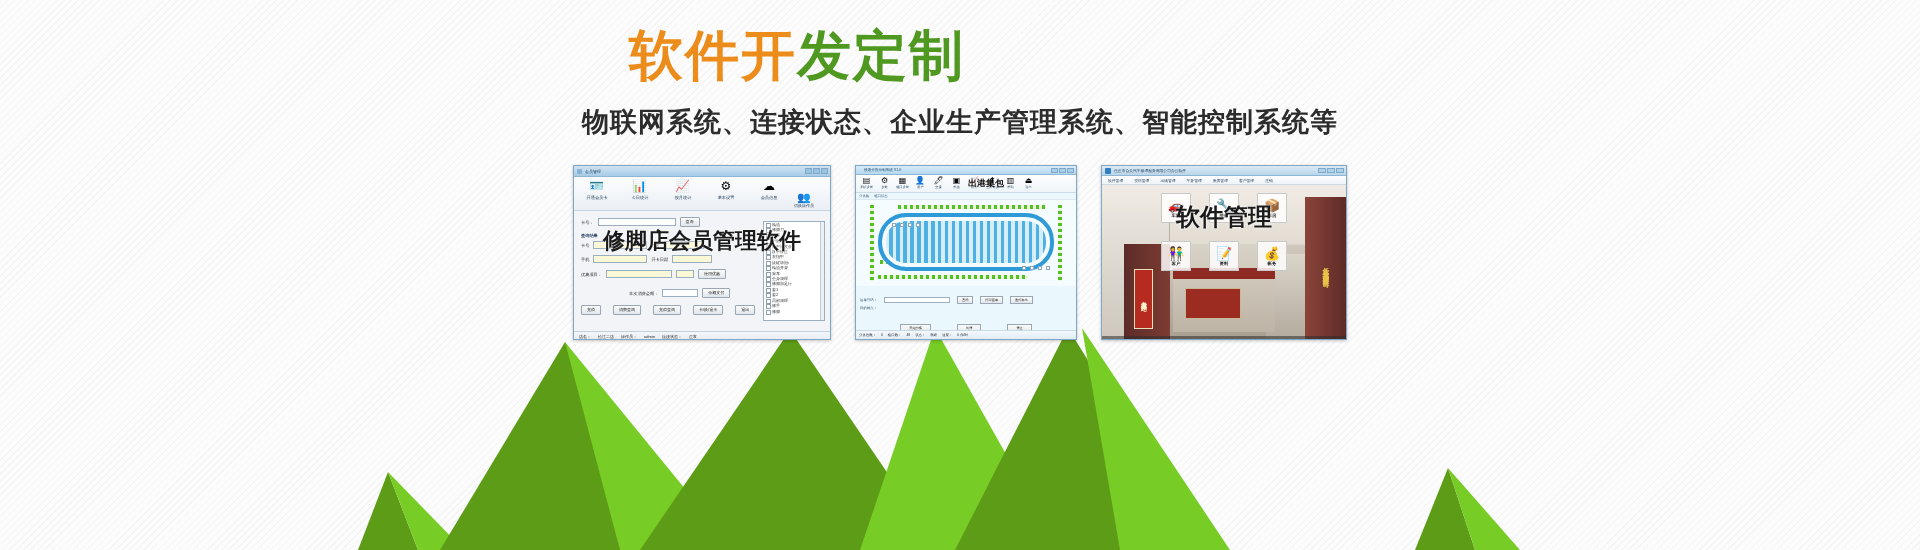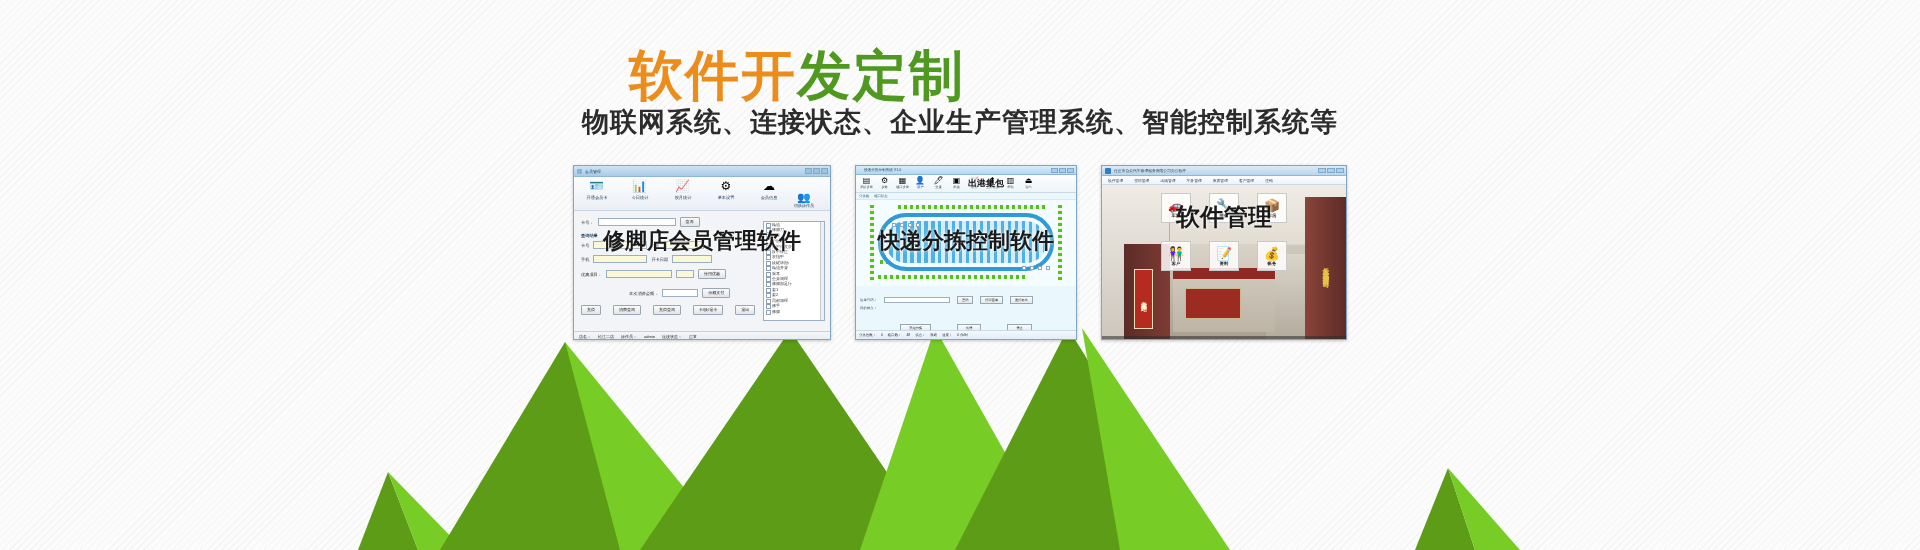--- a/index.html
+++ b/index.html
@@ -27,21 +27,21 @@
   #mountains {
     position: absolute; left: 0; bottom: 0;
     width: 1920px; height: 230px;
     overflow: hidden;
     pointer-events: none;
   }
   #mountains svg { display: block; }
 
   
   #headline-wrap {
-    position: absolute; top: 44px; left: 0; width: 1594px;
+    position: absolute; top: 24px; left: 0; width: 1594px;
     text-align: center;
   }
   #headline {
     display: inline-block;
     font-size: 54px;
     font-weight: bold;
     letter-spacing: 2px;
     line-height: 62px;
     white-space: nowrap;
   }
@@ -557,21 +557,20 @@
         <span>分拣总数：</span>
         <span>0</span>
         <span>格口数：</span>
         <span>48</span>
         <span>状态：</span>
         <span>就绪</span>
         <span>速度：</span>
         <span>0 件/时</span>
       </div>
 
-      <div class="cap">快递分拣控制软件</div>
     </div>
 
     <div class="shot" id="shot3">
       <div class="tbar">
         <span class="ico"></span>
         <span class="tt">任丘市合众汽车修理服务有限公司办公软件</span>
         <span class="wb">
             <i></i>
             <i></i>
             <i></i>

